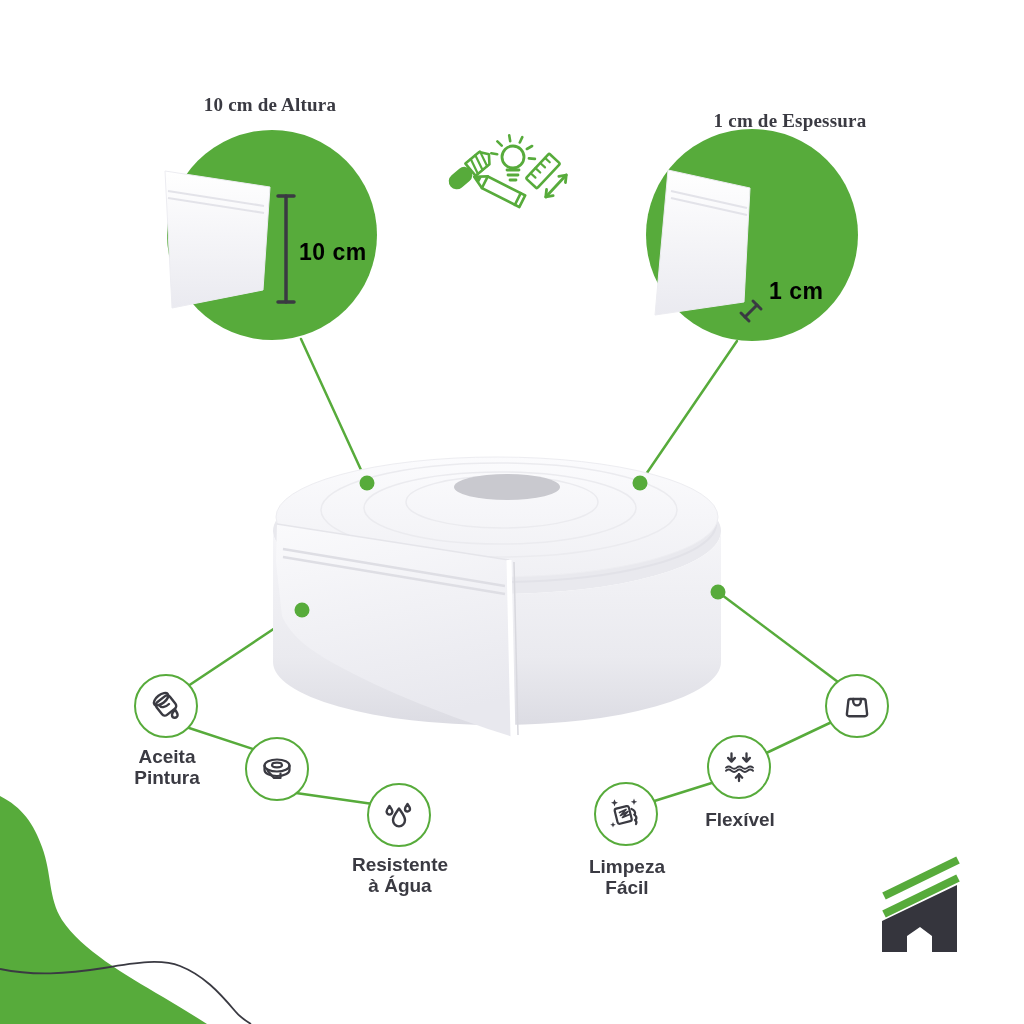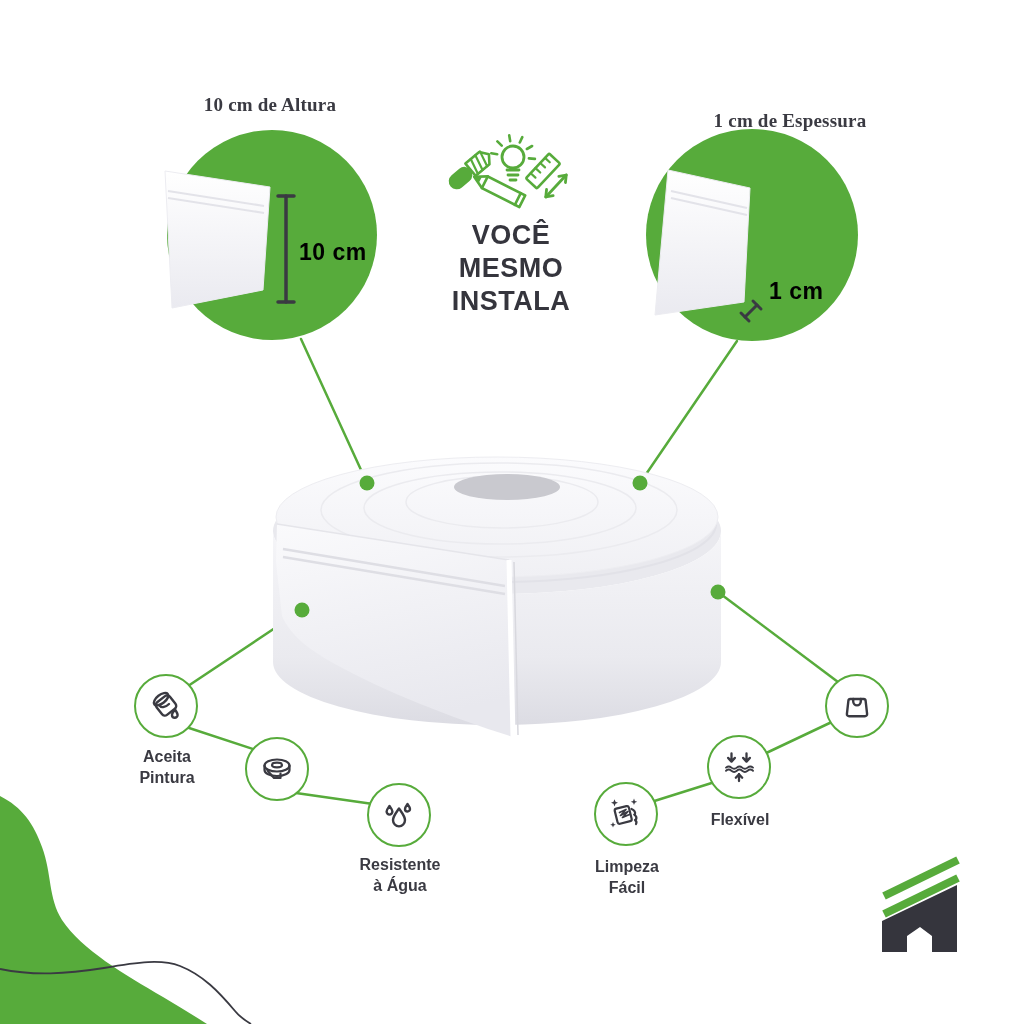--- a/index.html
+++ b/index.html
@@ -13,21 +13,21 @@
   .measure-text{font-size:23px;color:#000000;z-index:3;letter-spacing:.5px;}
   .main-title{
     width:220px;text-align:center;font-size:27px;line-height:33px;color:#35353d;
     white-space:pre-line;z-index:3;letter-spacing:.5px;
   }
   .feat-circle{
     position:absolute;width:60px;height:60px;border:2.5px solid #57ab3b;border-radius:50%;
     background:#ffffff;display:flex;align-items:center;justify-content:center;z-index:2;
   }
   .feat-label{
-    position:absolute;width:180px;text-align:center;font-size:16px;line-height:21px;
+    position:absolute;width:180px;text-align:center;font-size:19px;line-height:21px;
     font-weight:bold;white-space:pre-line;z-index:3;
   }
   svg .ln{stroke:#57ab3b;stroke-width:2.5;stroke-linecap:round;}
   svg .dk{stroke:#3a3a42;fill:none;stroke-linecap:round;stroke-linejoin:round;}
 </style>
 </head>
 <body>
 
 <div class="canvas">
 
@@ -156,23 +156,20 @@
       <polygon points="882,921 957,885 957,952 932,952 932,936 920,927 907,936 907,952 882,952" fill="#35353d"></polygon>
     </g>
   </svg>
 
   <div class="txt callout-label" style="left:120px;top:94px;">10 cm de Altura</div>
   <div class="txt callout-label" style="left:640px;top:94px;margin-top:16px;">1 cm de Espessura</div>
 
   <div class="txt measure-text" style="left:299px;top:239px;">10 cm</div>
   <div class="txt measure-text" style="left:769px;top:278px;">1 cm</div>
 
-  <div class="main-title txt" style="left:401px;top:219px;">VOCÊ
-MESMO
-INSTALA</div>
 
   <div class="feat-circle" style="left:134px;top:674px;">
     <svg width="40" height="40" viewBox="0 0 40 40">
       <g class="dk" stroke-width="2.4">
         <g transform="rotate(-38 19 19)">
           <rect x="11" y="12" width="17" height="16" rx="3.5"></rect>
           <ellipse cx="19.5" cy="12" rx="8.5" ry="4.3"></ellipse>
         </g>
         <path d="M14,20 a7,4 -38 0 0 9,-2"></path>
         <path d="M29,23.5 c1.7,2.5 2.6,3.9 2.6,5.4 a2.8,2.9 0 1 1 -5.6,0 c0,-1.5 1.1,-2.9 3,-5.4 z"></path>

